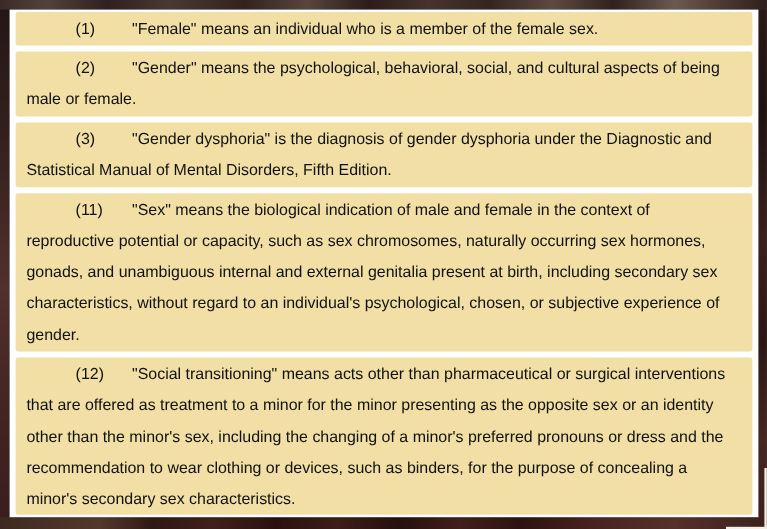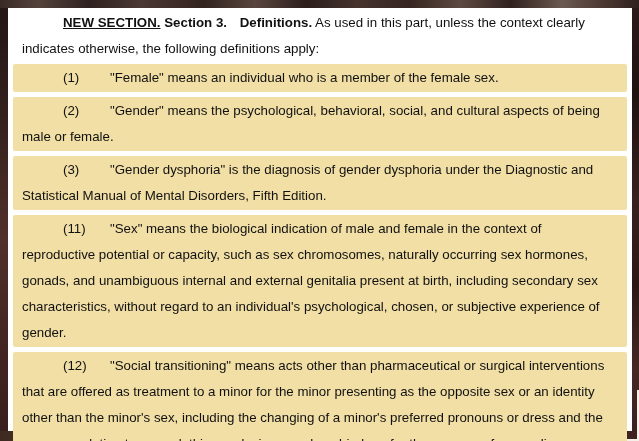--- a/index.html
+++ b/index.html
@@ -55,26 +55,20 @@
 <div>
   <div class="bd-strip bd-top"></div>
   <div class="bd-strip bd-bottom"></div>
   <div class="bd-strip bd-left"></div>
   <div class="bd-strip bd-right"></div>
   <div class="edge-v"></div>
   <div class="edge-h"></div>
 </div>
 
 <div class="page">
-  <p class="heading">
-    <span class="b u">NEW SECTION.</span>
-    <span class="b">Section 3.</span>
-    <span class="b title-gap">Definitions.</span>
-    <span>As used in this part, unless the context clearly indicates otherwise, the following definitions apply:</span>
-  </p>
   <div id="defs">
   <p class="def-block"><span class="def-number">(1)</span><span>"Female" means an individual who is a member of the female sex.</span></p>
 
   <p class="def-block"><span class="def-number">(2)</span><span>"Gender" means the psychological, behavioral, social, and cultural aspects of being male or female.</span></p>
 
   <p class="def-block"><span class="def-number">(3)</span><span>"Gender dysphoria" is the diagnosis of gender dysphoria under the Diagnostic and Statistical Manual of Mental Disorders, Fifth Edition.</span></p>
 
   <p class="def-block"><span class="def-number">(11)</span><span>"Sex" means the biological indication of male and female in the context of reproductive potential or capacity, such as sex chromosomes, naturally occurring sex hormones, gonads, and unambiguous internal and external genitalia present at birth, including secondary sex characteristics, without regard to an individual's psychological, chosen, or subjective experience of gender.</span></p>
 
   <p class="def-block"><span class="def-number">(12)</span><span>"Social transitioning" means acts other than pharmaceutical or surgical interventions that are offered as treatment to a minor for the minor presenting as the opposite sex or an identity other than the minor's sex, including the changing of a minor's preferred pronouns or dress and the recommendation to wear clothing or devices, such as binders, for the purpose of concealing a minor's secondary sex characteristics.</span></p>

